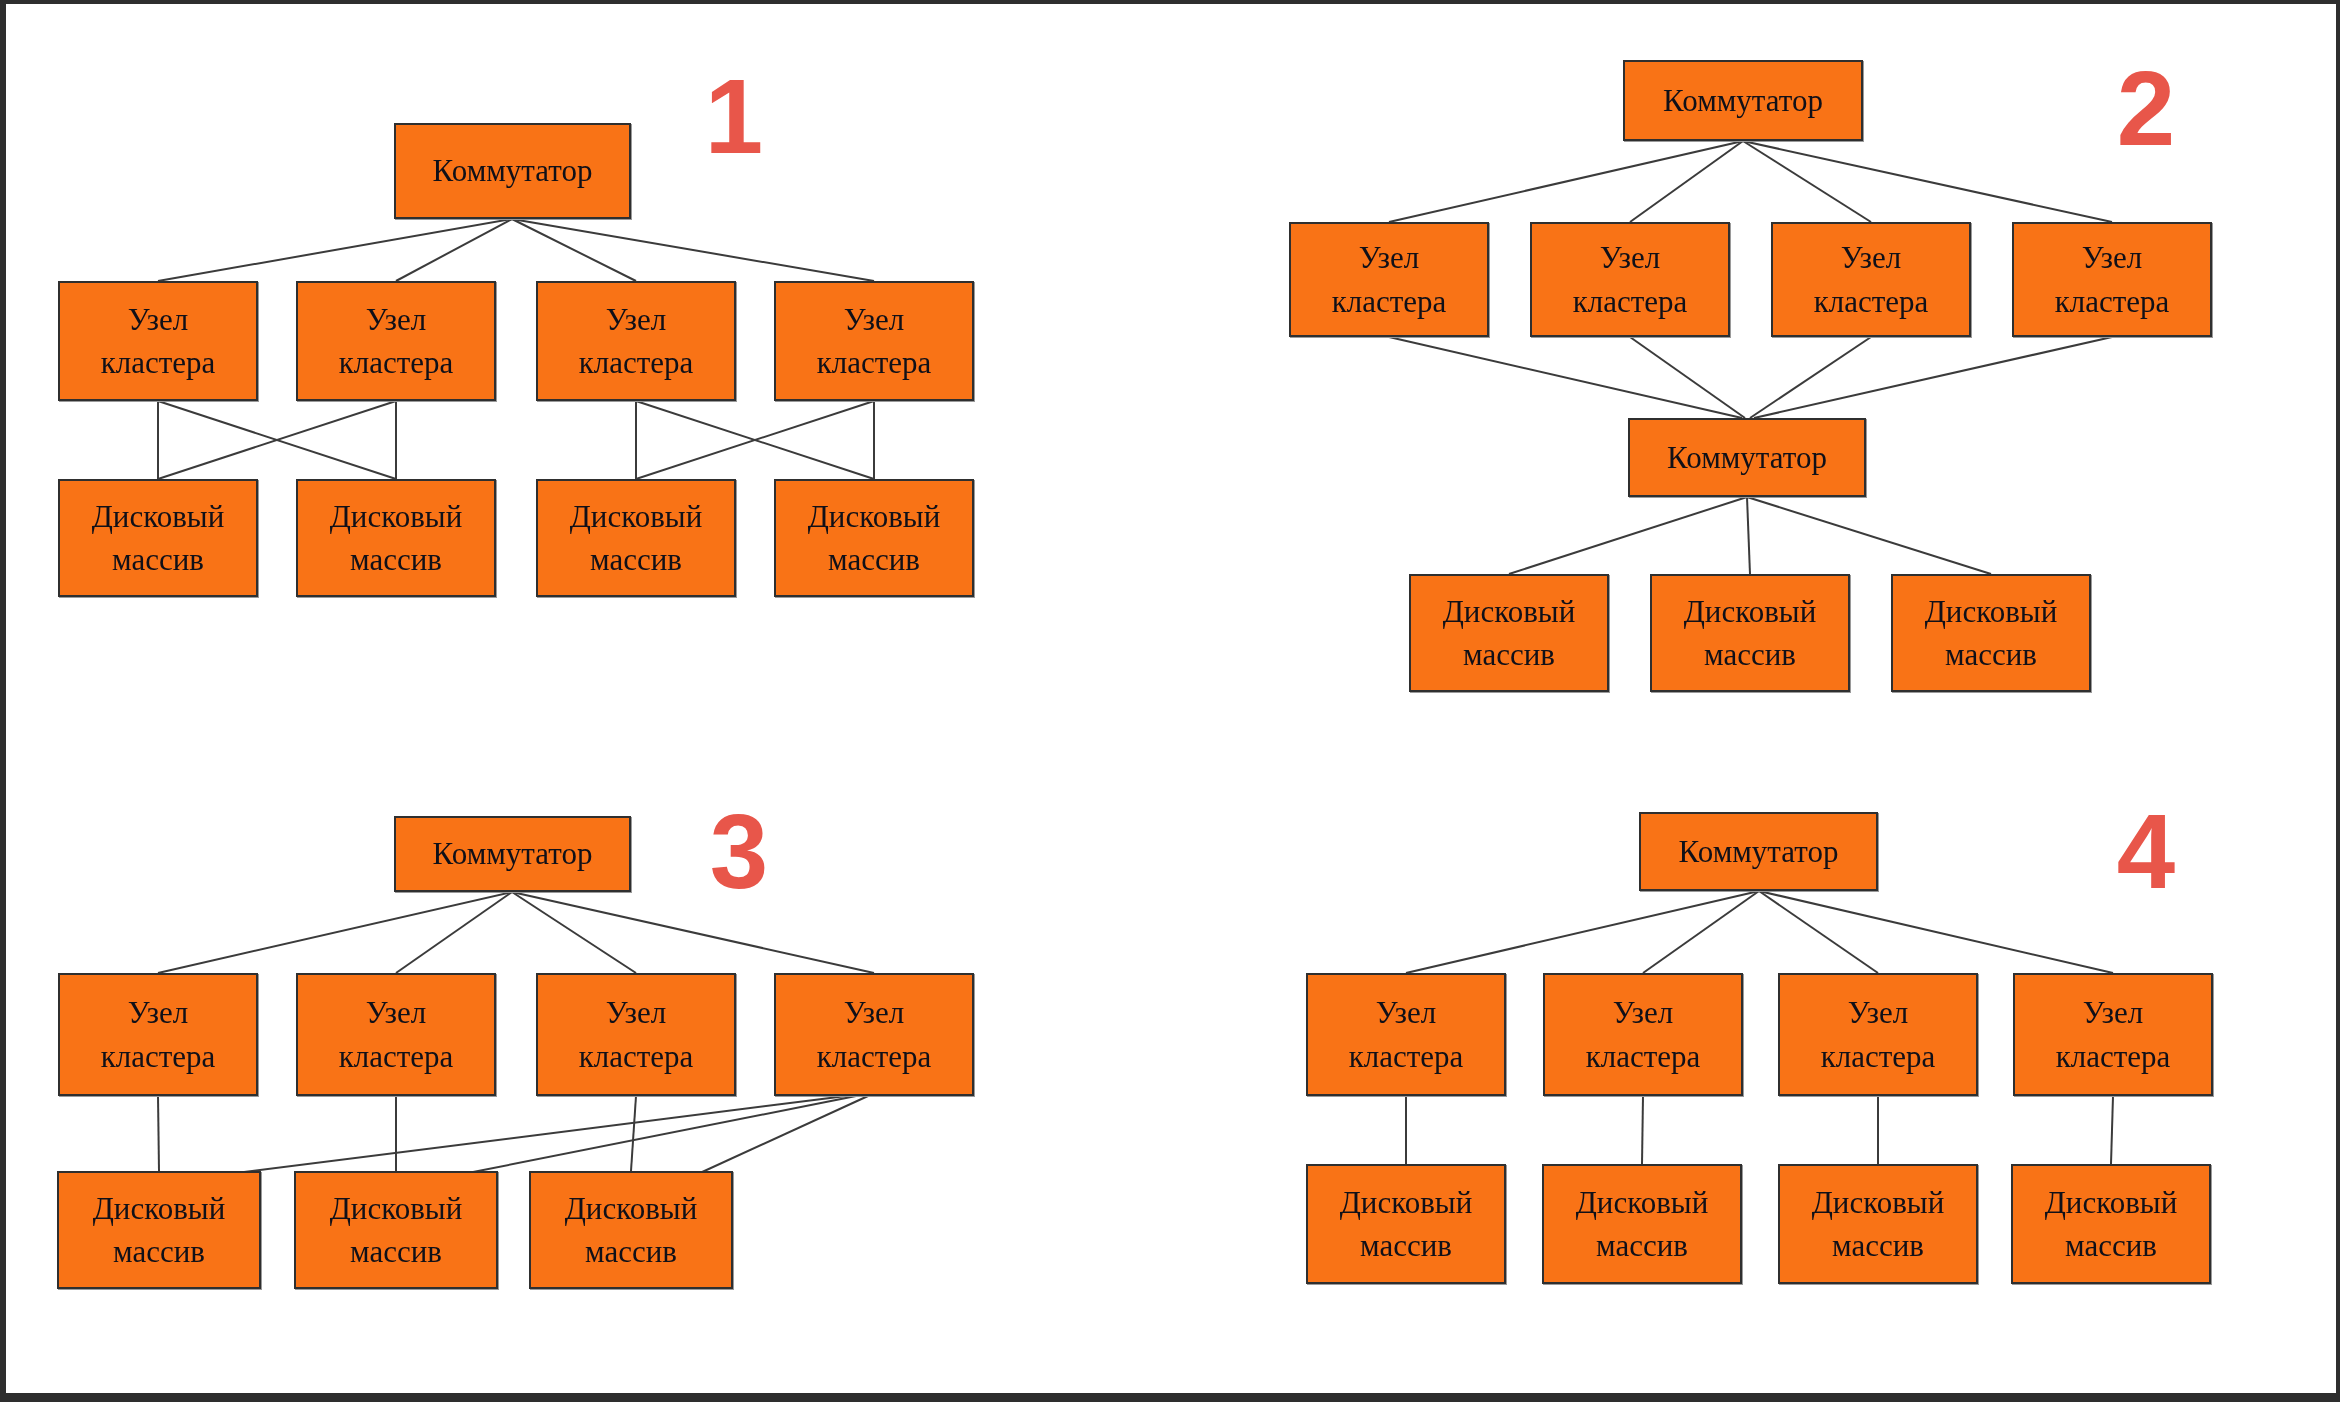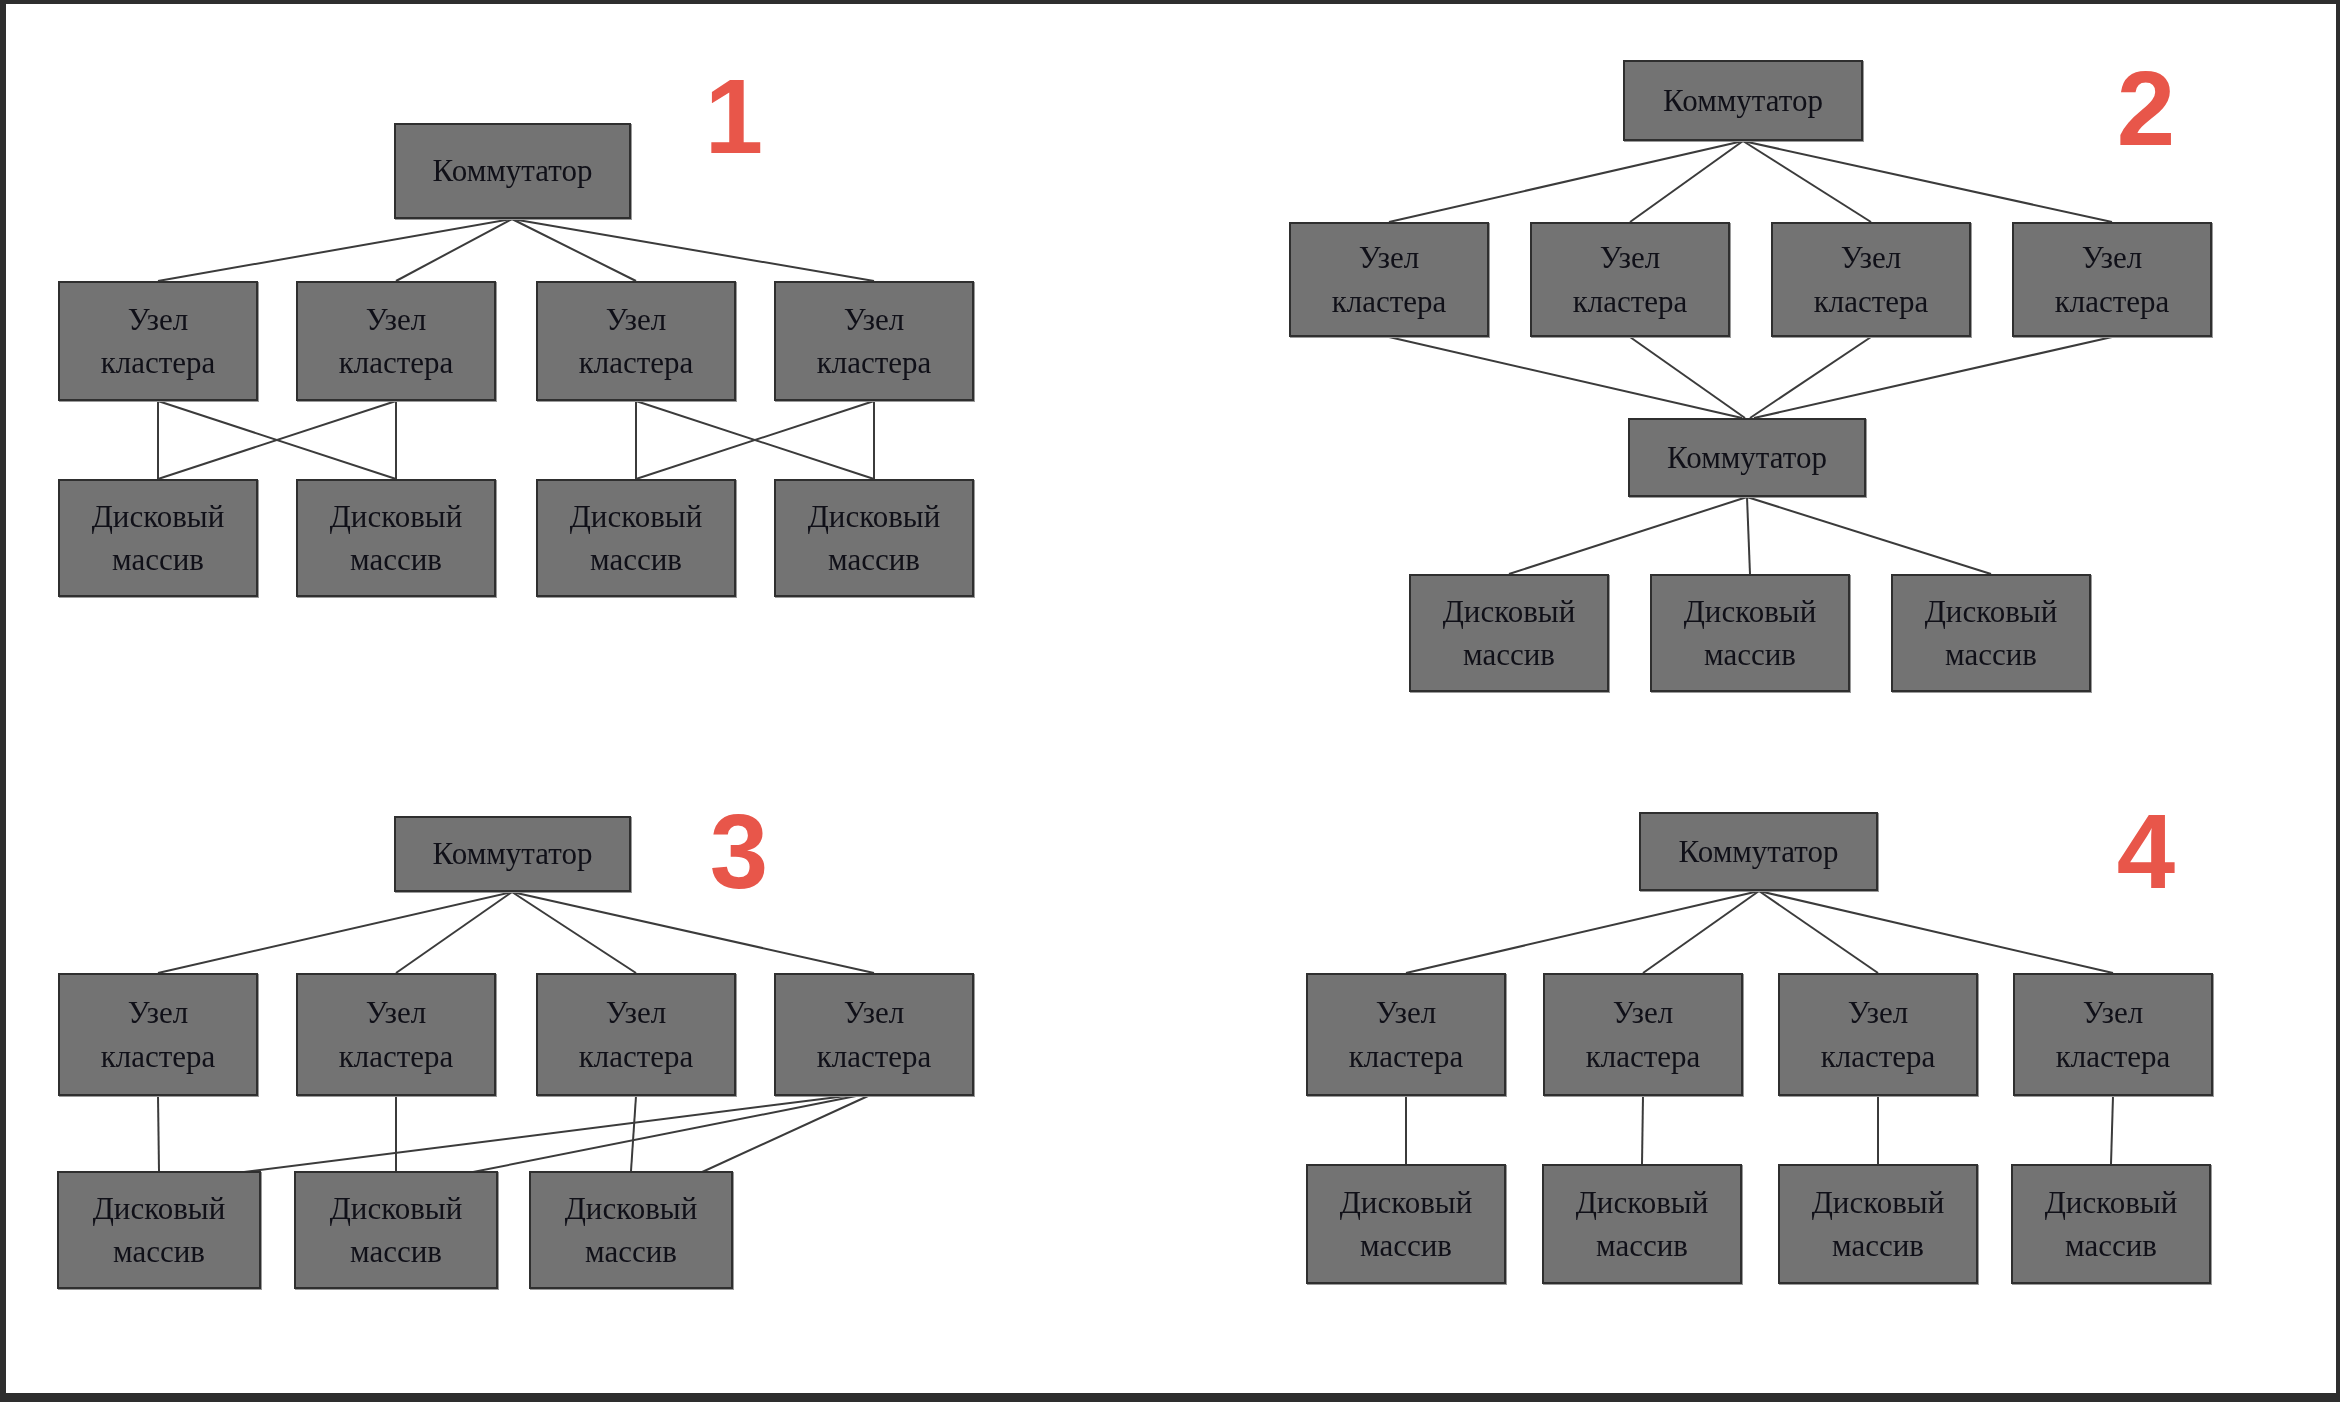--- a/index.html
+++ b/index.html
@@ -5,21 +5,21 @@
   html,body{margin:0;padding:0;background:#888;}
   .page{
     position:relative; width:2340px; height:1402px; background:#ffffff;
     box-sizing:border-box; overflow:hidden;
     border-left:6px solid #2e2e2e; border-top:4px solid #2e2e2e;
     border-right:4px solid #2e2e2e; border-bottom:9px solid #2e2e2e;
   }
   .edges{position:absolute; left:0; top:0; width:2340px; height:1402px; pointer-events:none;}
   .edges line{stroke:#3b3b3b; stroke-width:2;}
   .box{
-    position:absolute; box-sizing:border-box; background:#737373;
+    position:absolute; box-sizing:border-box; background:#f97316;
     border:2px solid #2f2f2f;
     display:flex; align-items:center; justify-content:center;
     text-align:center; white-space:pre-line;
     font-family:"Liberation Serif", serif;
     font-size:31px; line-height:1.4; color:#101018;
     box-shadow:1px 1px 0 #9a9a9a;
   }
   .num{
     position:absolute; font-family:"Liberation Sans", sans-serif;
     font-weight:bold; font-size:105px; line-height:1; color:#e8564a;

